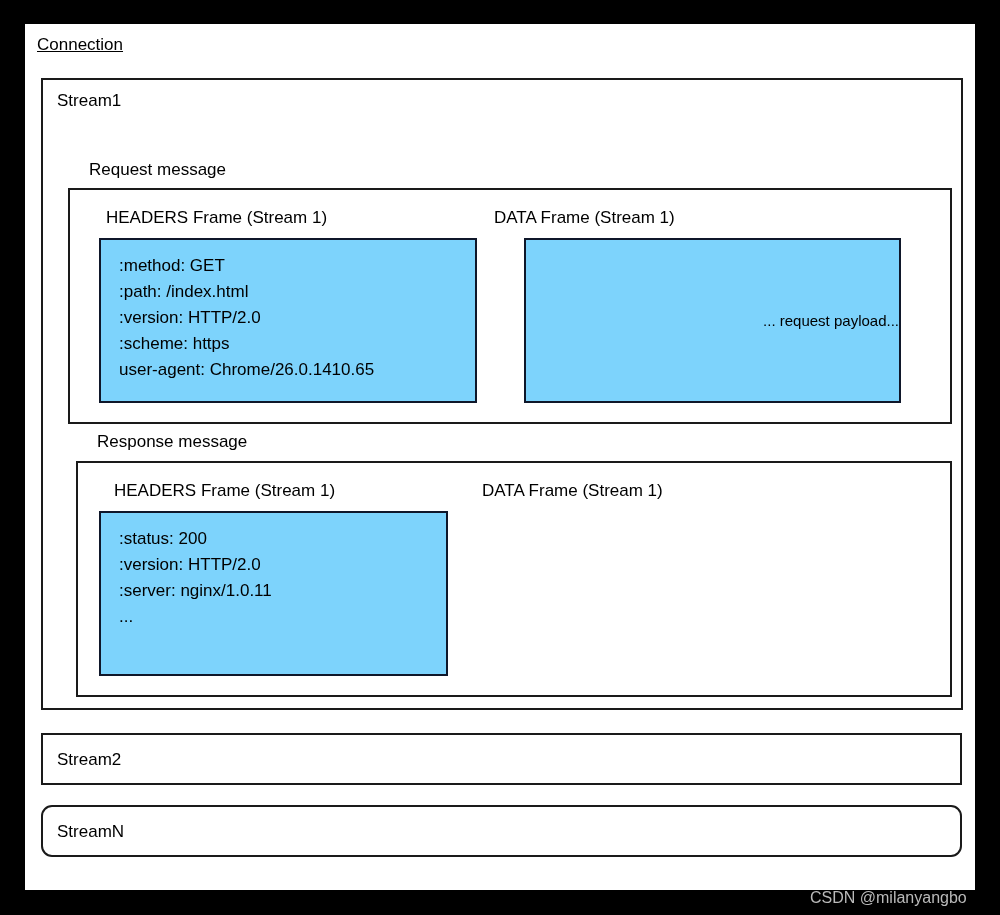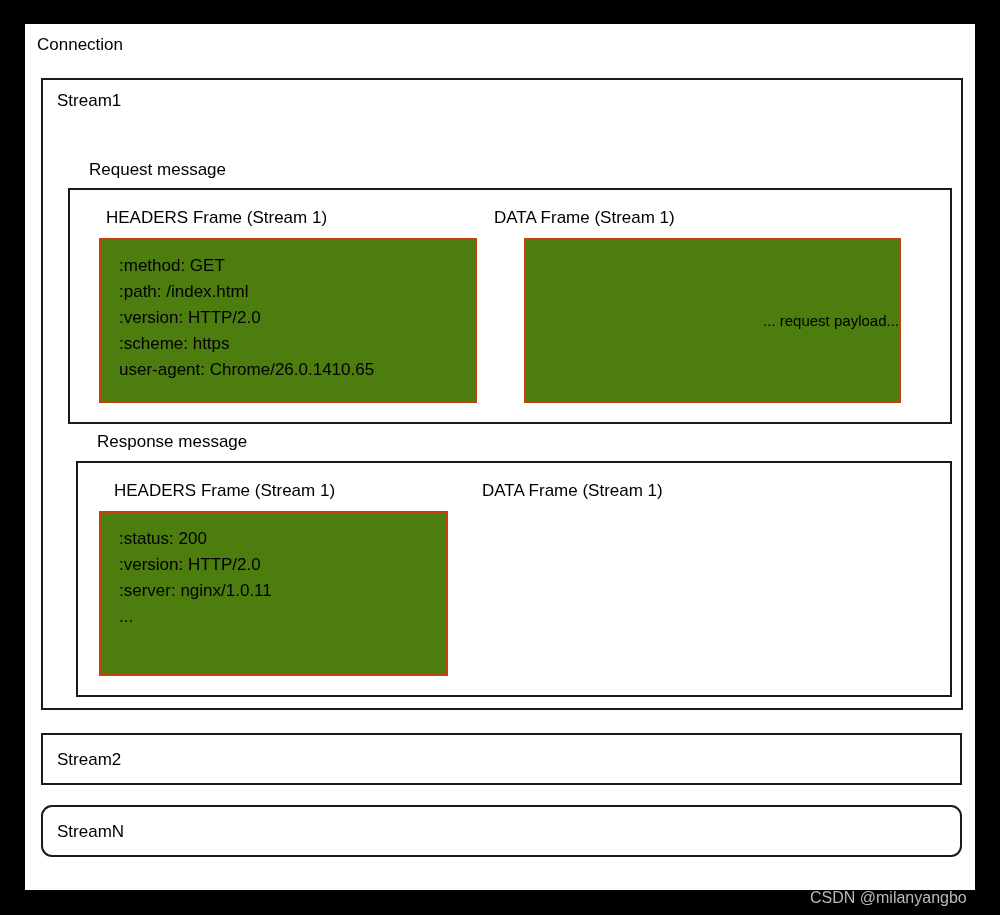--- a/index.html
+++ b/index.html
@@ -31,20 +31,21 @@
     font-size: 17px;
     line-height: 19px;
     color: #000000;
     white-space: nowrap;
   }
 
   .connection-label {
     position: absolute;
     left: 12px;
     top: 11px;
+    text-decoration: underline;
   }
 
   
   .stream1-box {
     position: absolute;
     left: 16px;
     top: 54px;
     width: 922px;
     height: 632px;
     border: 2px solid #1a1a1a;
@@ -93,23 +94,23 @@
     line-height: 19px;
     white-space: nowrap;
   }
   .headers-title { left: 36px; top: 18px; }
   .data-title-req { left: 424px; top: 18px; }
   .data-title-resp { left: 404px; top: 18px; }
 
   
   .frame-box {
     position: absolute;
-    border: 2px solid #c2410c;
-    box-sizing: border-box;
-    background: #4d7c0f;
+    border: 2px solid #0f172a;
+    box-sizing: border-box;
+    background: #7dd3fc;
   }
   .headers-frame-box {
     left: 29px;
     top: 48px;
     width: 378px;
     height: 165px;
   }
   .data-frame-box-req {
     left: 454px;
     top: 48px;

